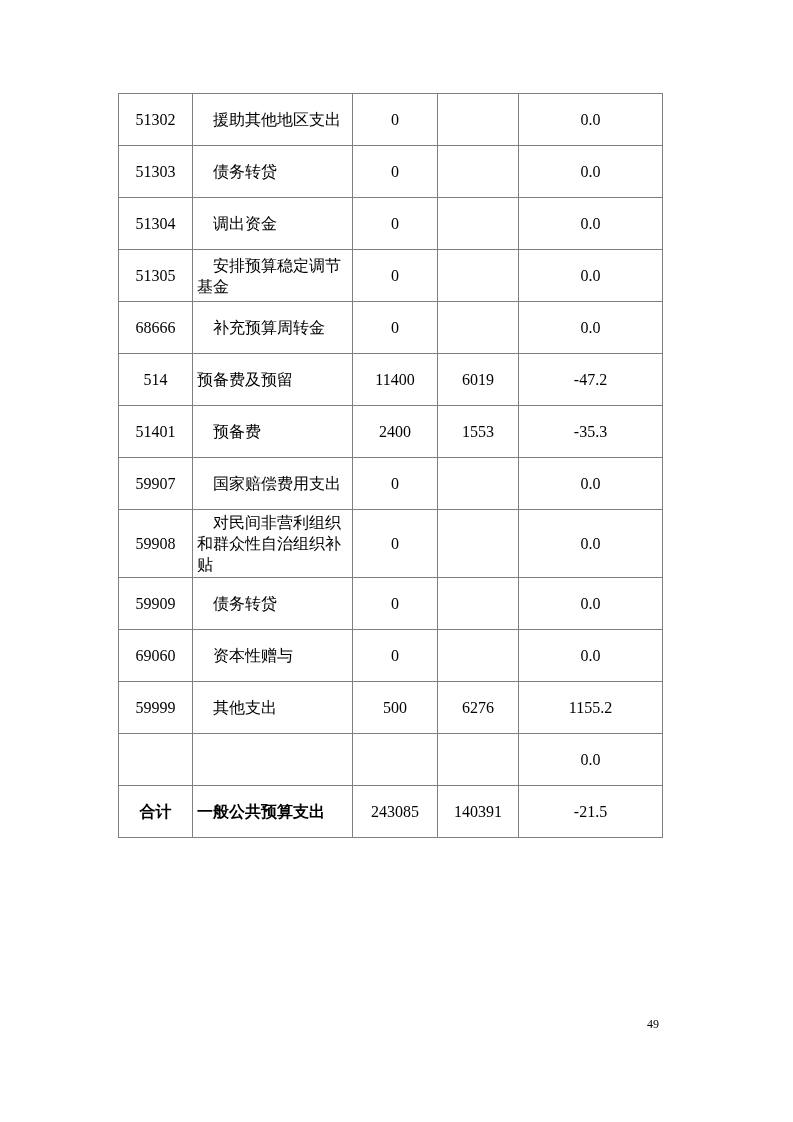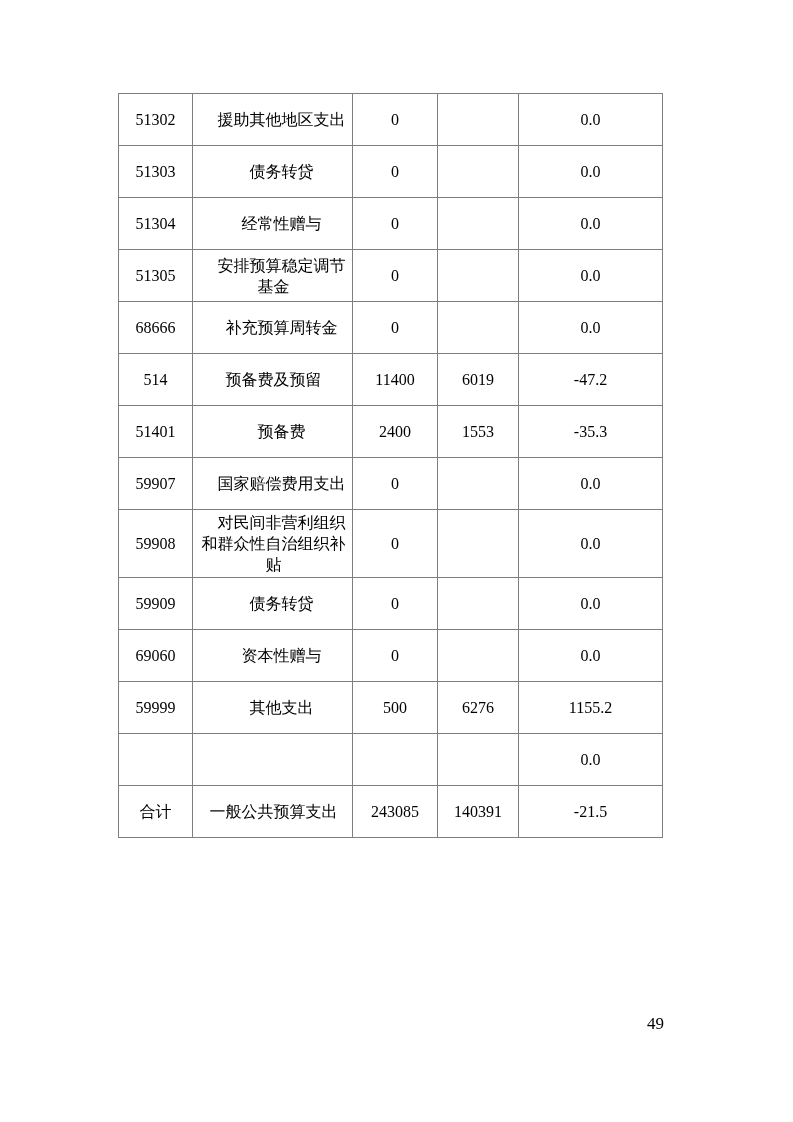--- a/index.html
+++ b/index.html
@@ -29,41 +29,41 @@
     font-size: 16px;
     line-height: 21px;
     text-align: center;
     vertical-align: middle;
     height: 47px;
     padding: 2px;
     overflow: hidden;
     word-break: break-all;
   }
   table.budget-table td.col-name {
-    text-align: center;
+    text-align: left;
     padding: 2px 2px 2px 4px;
   }
   
   tr.item td.col-name {
     text-indent: 16px;
   }
   
   tr.parent td {
     font-weight: normal;
   }
   
   tr.total td.col-code,
   tr.total td.col-name {
-    font-weight: normal;
+    font-weight: bold;
   }
   .page-number {
     position: absolute;
     left: 647px;
     top: 1012px;
-    font-size: 17px;
+    font-size: 12px;
     line-height: 24px;
   }
 </style>
 </head>
 <body>
 
 <div class="page">
 
   <table class="budget-table">
     <colgroup>
@@ -83,21 +83,21 @@
         </tr>
         <tr class="item">
           <td class="col-code">51303</td>
           <td class="col-name">债务转贷</td>
           <td class="col-budget">0</td>
           <td class="col-actual"></td>
           <td class="col-pct">0.0</td>
         </tr>
         <tr class="item">
           <td class="col-code">51304</td>
-          <td class="col-name">经常性赠与</td>
+          <td class="col-name">调出资金</td>
           <td class="col-budget">0</td>
           <td class="col-actual"></td>
           <td class="col-pct">0.0</td>
         </tr>
         <tr class="item">
           <td class="col-code">51305</td>
           <td class="col-name">安排预算稳定调节基金</td>
           <td class="col-budget">0</td>
           <td class="col-actual"></td>
           <td class="col-pct">0.0</td>

